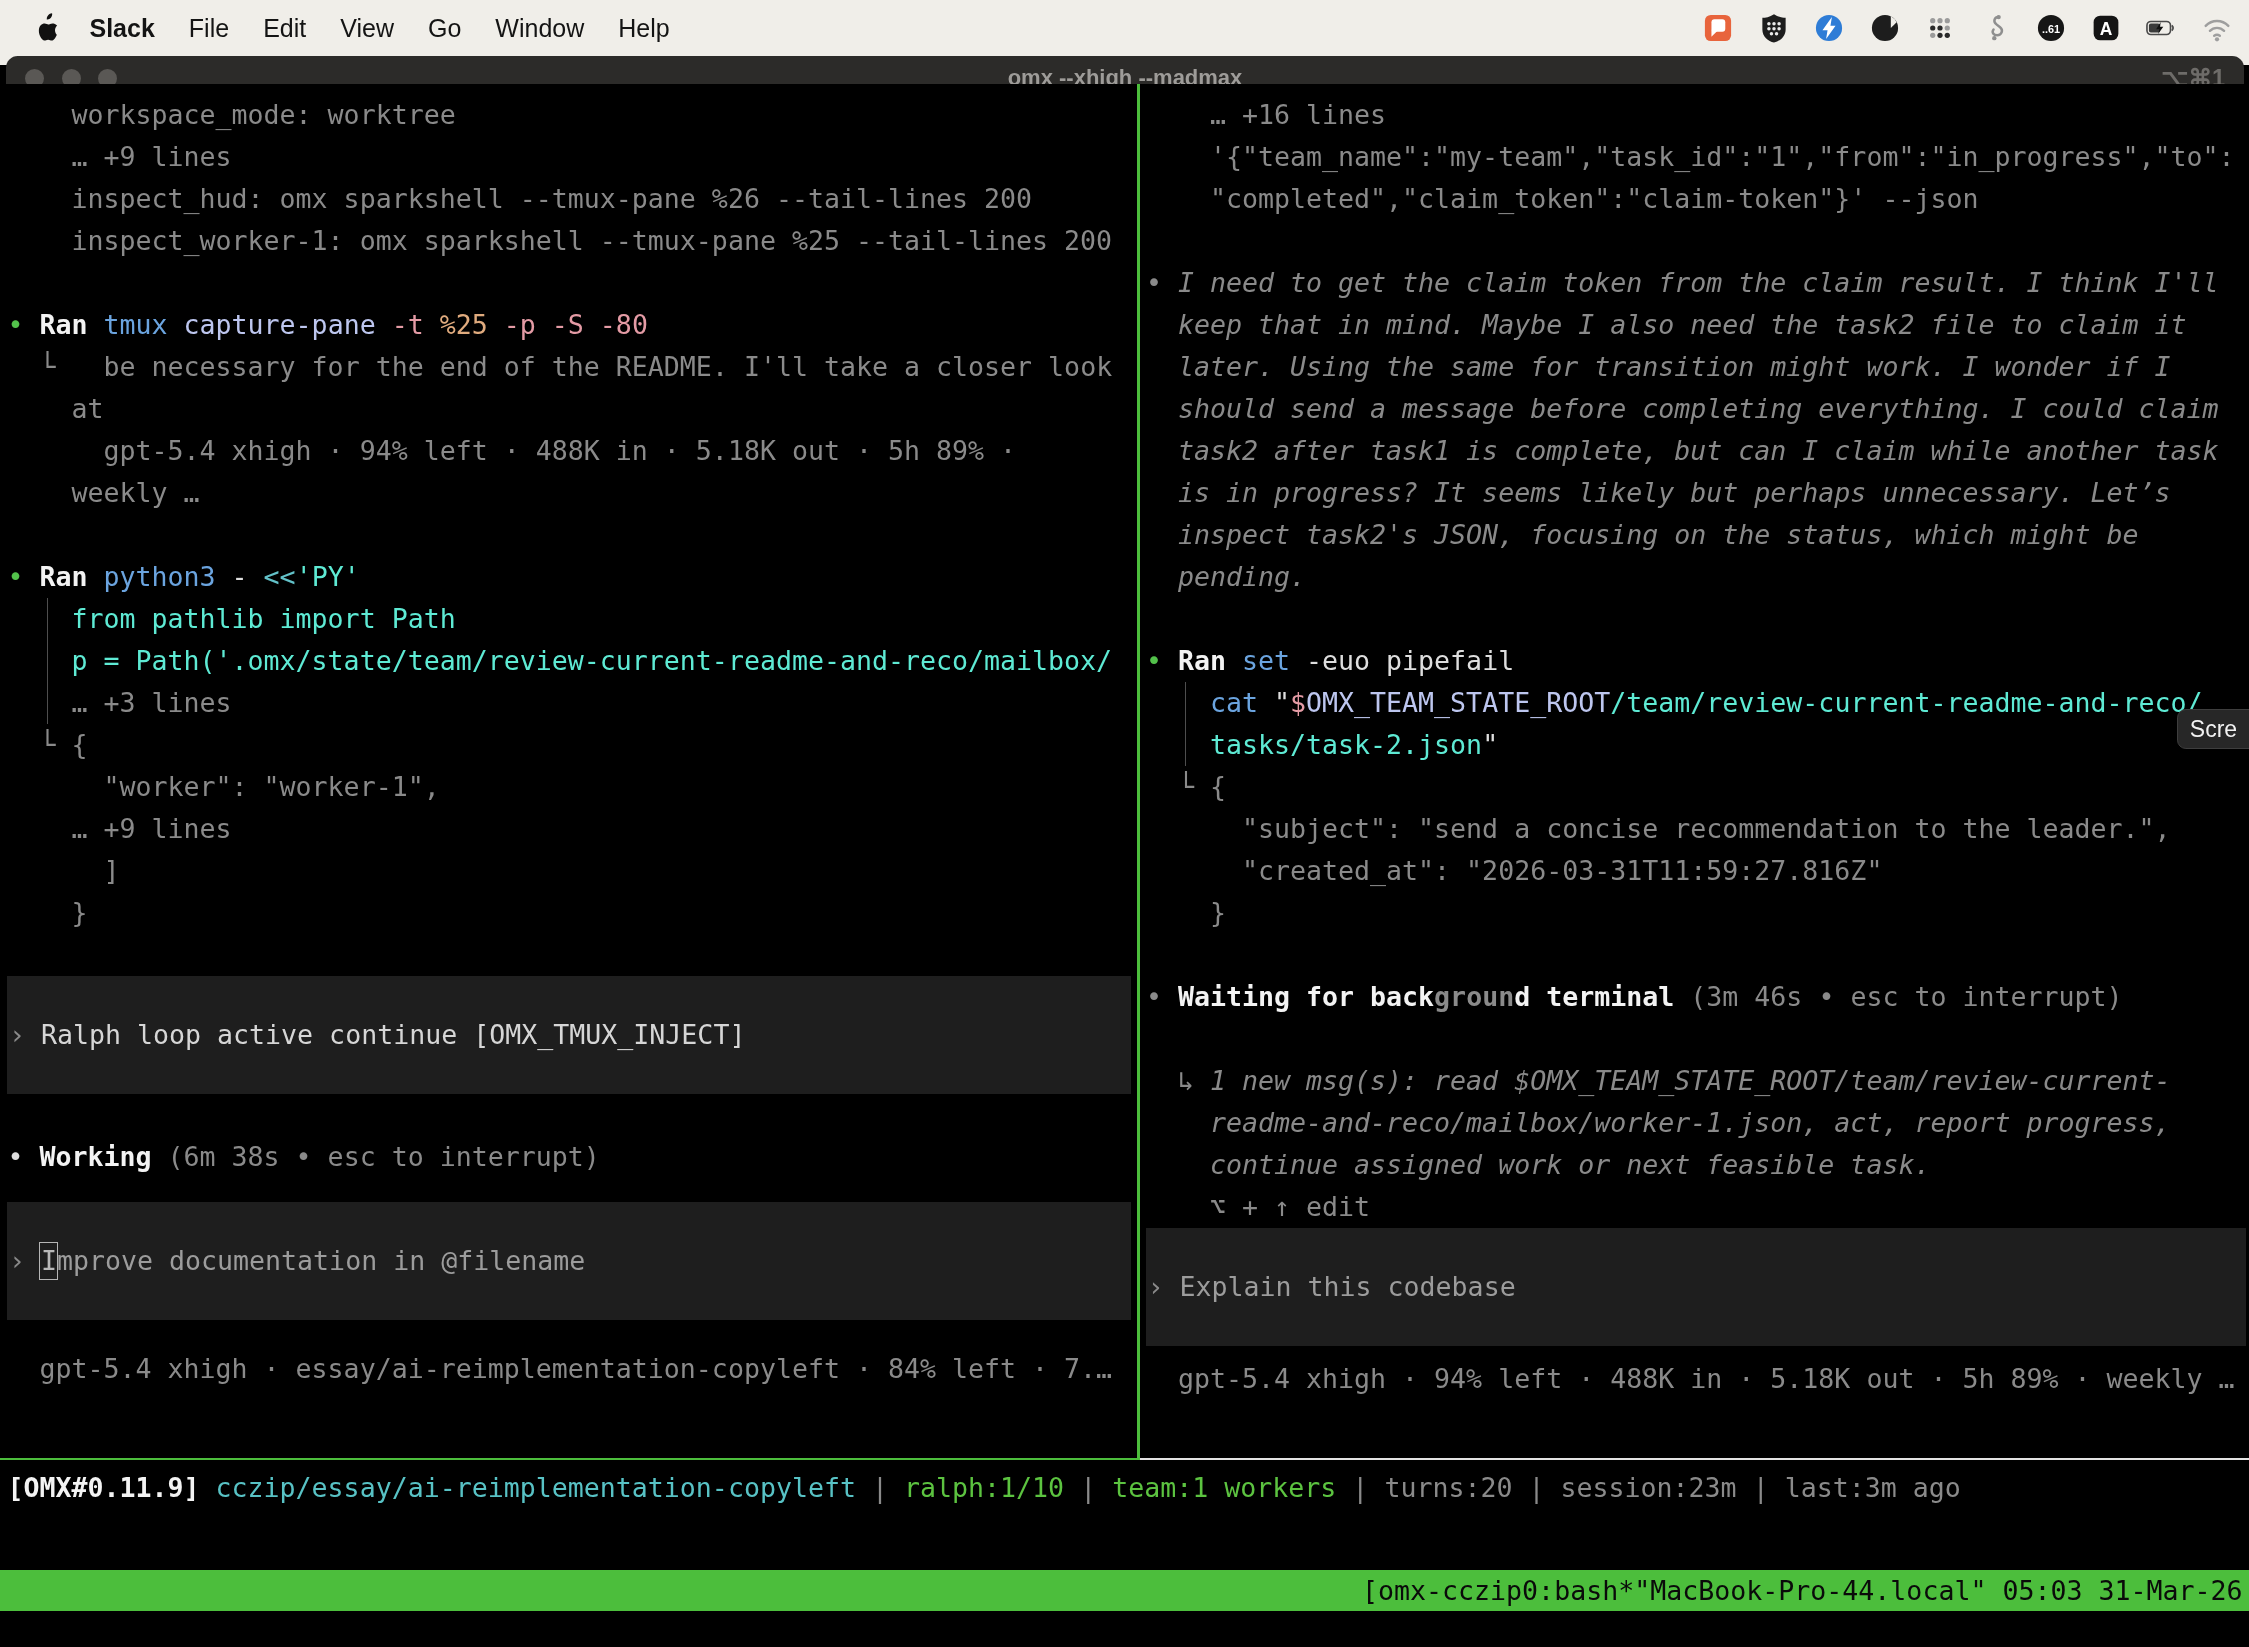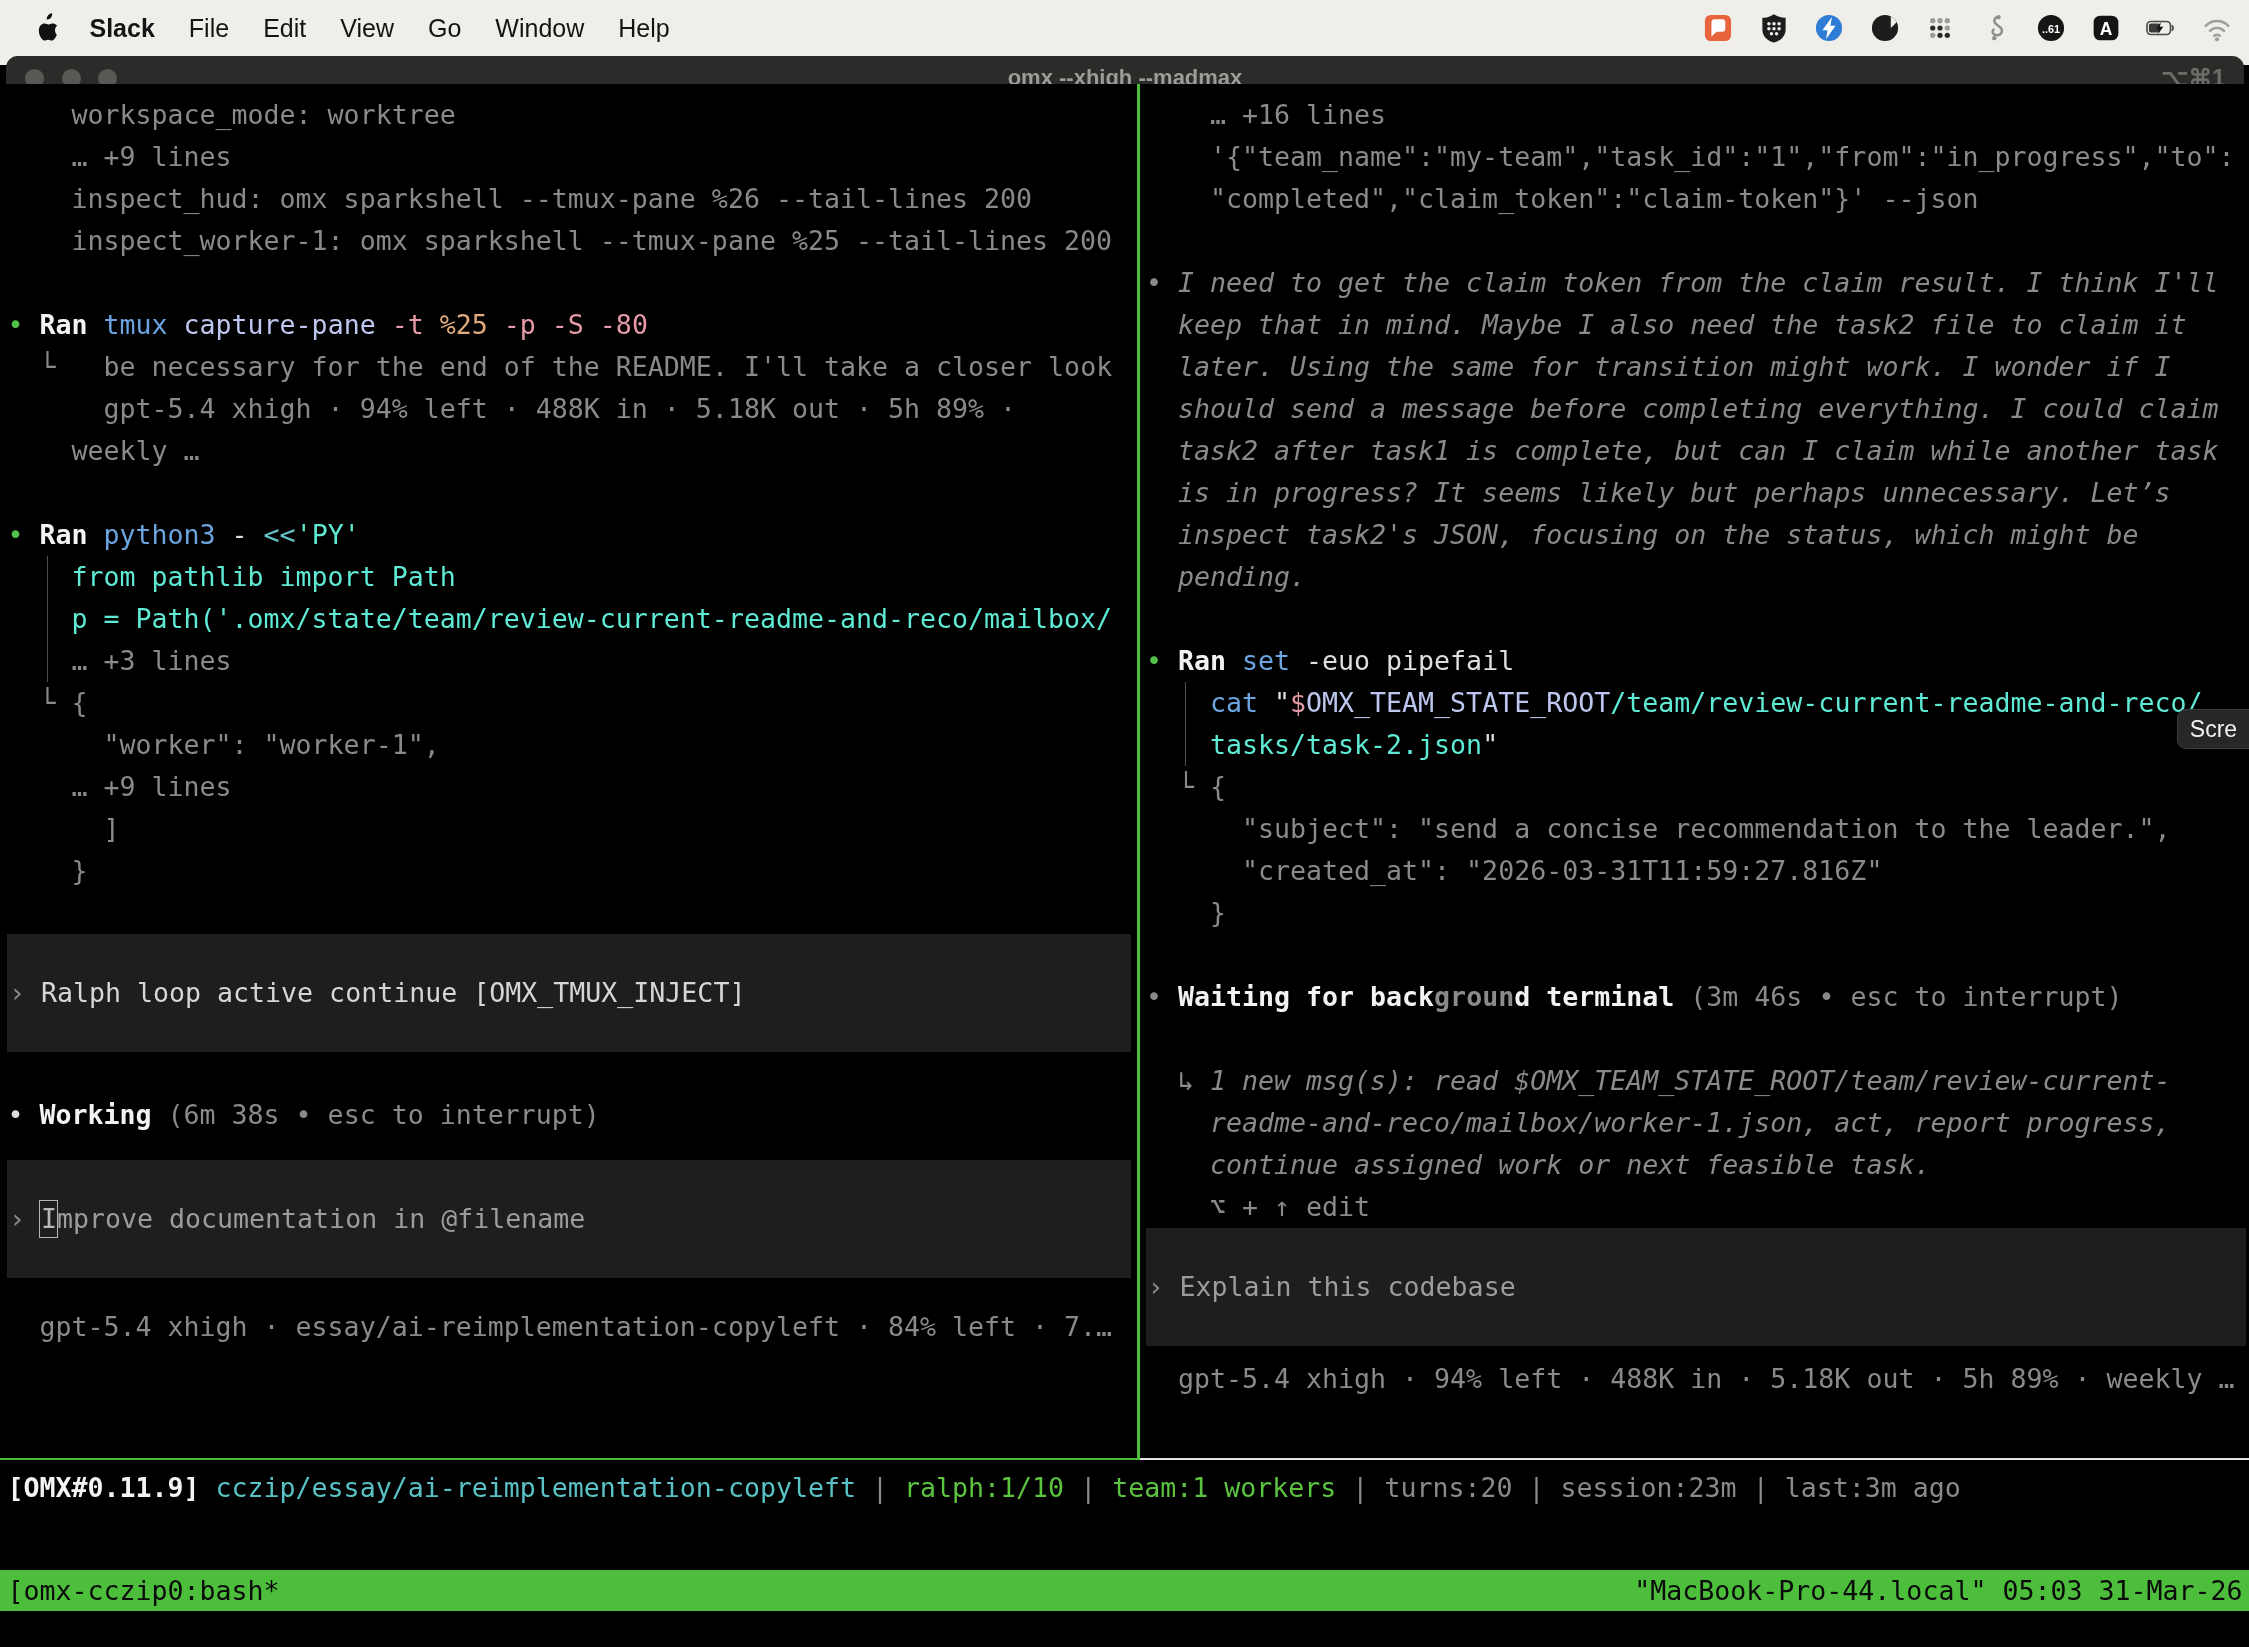--- a/index.html
+++ b/index.html
@@ -54,21 +54,21 @@
   .c-cur::after{content:"";position:absolute;left:-1.5px;right:-1.5px;top:-3.7px;bottom:-3.7px;border:1.5px solid #B5B5B5;}
 
   
   .border-row{height:2.2px;display:flex;}
   .border-row .bl{width:1140px;background:#4CBE3C;}
   .border-row .br{flex:1;background:#E3E3E3;}
 
   
   .bottom{height:171px;background:#000;padding-top:7px;box-sizing:border-box;}
   .omx-line{padding-left:7.4px;}
-  .tmuxbar{margin-top:61px;height:41px;background:#4CBE3C;display:flex;justify-content:space-between;align-items:center;padding:0 7.4px;font-family:"DejaVu Sans Mono",monospace;font-size:26.6px;color:#0A0A0A;white-space:pre;}
+  .tmuxbar{margin-top:61px;height:41px;background:#4CBE3C;display:flex;justify-content:flex-end;align-items:center;padding:0 7.4px;font-family:"DejaVu Sans Mono",monospace;font-size:26.6px;color:#0A0A0A;white-space:pre;}
 
   
   .tooltip{position:absolute;right:-11.8px;top:625px;width:71px;height:38px;background:#272727;border:1.5px solid #3E3E3E;border-radius:8.9px;color:#F2F2F2;font-size:23px;display:flex;align-items:center;padding-left:11.8px;z-index:5;}
 </style>
 </head>
 <body>
 
 <div class="menubar">
   <span class="apple">
     <svg width="25" height="29.5" viewBox="0 0 24 28">
@@ -189,20 +189,21 @@
 
 <div class="terminal">
   <div class="pane pane-left" id="pane-left">
       <div class="row"><span class="c-d">    workspace_mode: worktree</span></div>
       <div class="row"><span class="c-d">    … +9 lines</span></div>
       <div class="row"><span class="c-d">    inspect_hud: omx sparkshell --tmux-pane %26 --tail-lines 200</span></div>
       <div class="row"><span class="c-d">    inspect_worker-1: omx sparkshell --tmux-pane %25 --tail-lines 200</span></div>
       <div class="row"></div>
       <div class="row"><span class="c-g">• </span><span class="c-b">Ran </span><span class="c-bl">tmux </span><span class="c-lv">capture-pane </span><span class="c-pk">-t </span><span class="c-or">%25 </span><span class="c-pk">-p </span><span class="c-pk">-S </span><span class="c-pk">-80</span></div>
       <div class="row"><span class="c-d">  └   </span><span class="c-d">be necessary for the end of the README. I'll take a closer look</span></div>
+      <div class="row"><span class="c-d">    at</span></div>
       <div class="row"><span class="c-d">      gpt-5.4 xhigh · 94% left · 488K in · 5.18K out · 5h 89% ·</span></div>
       <div class="row"><span class="c-d">    weekly …</span></div>
       <div class="row"></div>
       <div class="row"><span class="c-g">• </span><span class="c-b">Ran </span><span class="c-bl">python3 </span><span class="c-w">- </span><span class="c-tl">&lt;&lt;</span><span class="c-cg">'PY'</span></div>
       <div class="row pipe"><span class="c-cg">    from pathlib import Path</span></div>
       <div class="row pipe"><span class="c-cg">    p = Path('.omx/state/team/review-current-readme-and-reco/mailbox/</span></div>
       <div class="row pipe"><span class="c-d">    … +3 lines</span></div>
       <div class="row"><span class="c-d">  └ {</span></div>
       <div class="row"><span class="c-d">      "worker": "worker-1",</span></div>
       <div class="row"><span class="c-d">    … +9 lines</span></div>

